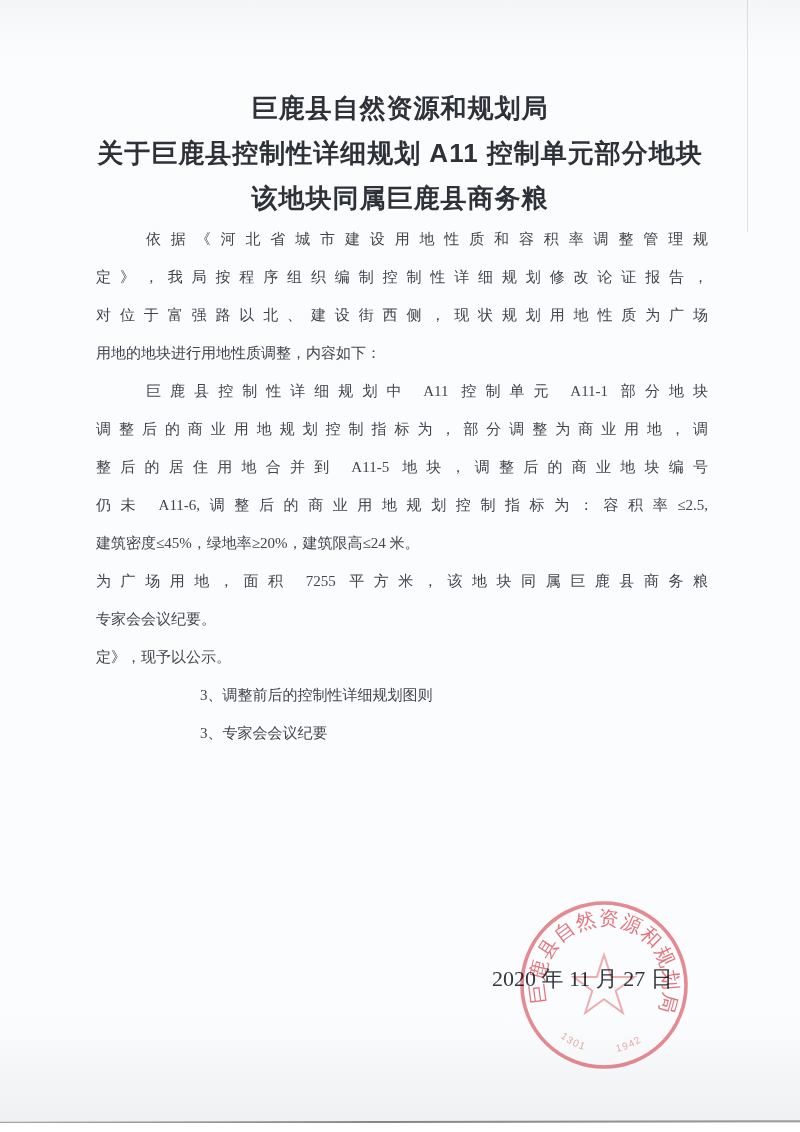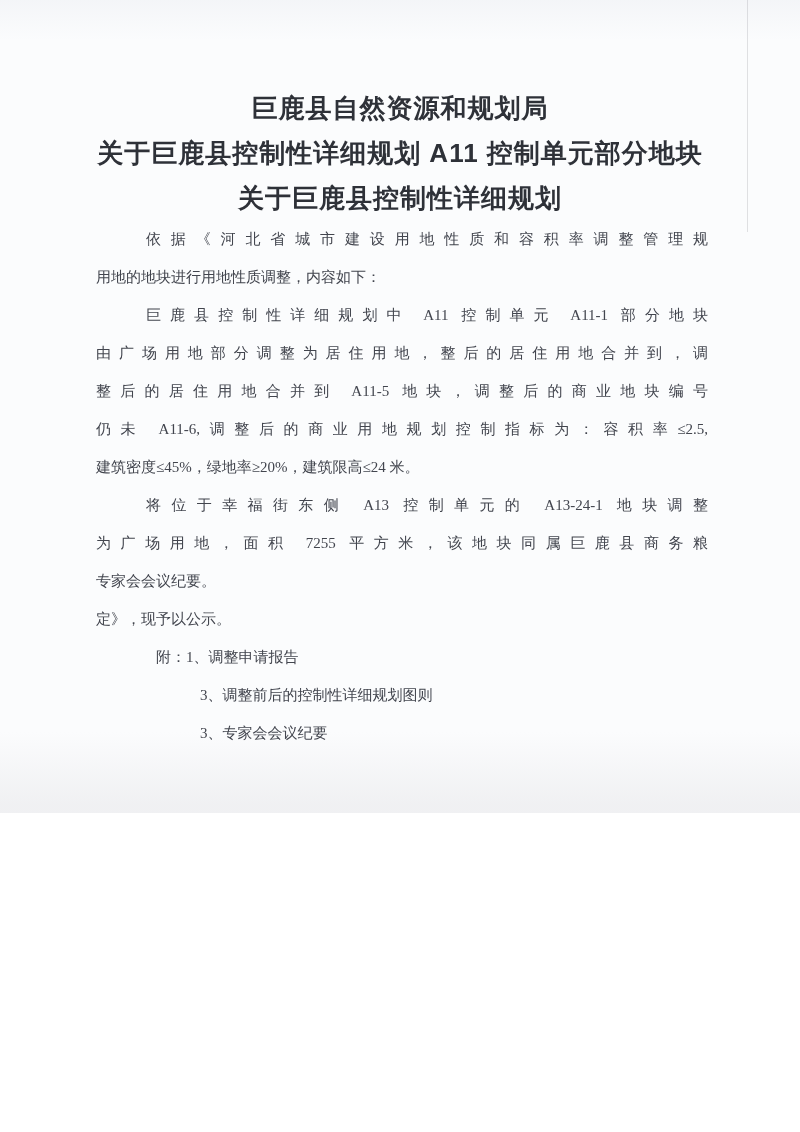--- a/index.html
+++ b/index.html
@@ -1,19 +1,19 @@
 <!DOCTYPE html>
 <html><head>
 <meta charset="utf-8">
 <style>
   html, body { margin: 0; padding: 0; background: #ffffff; }
   .page {
     position: relative;
     width: 800px;
-    height: 813px;
+    height: 1132px;
     overflow: hidden;
     background:
       linear-gradient(180deg, rgba(233,235,240,0.40) 0%, rgba(255,255,255,0) 5%,
                       rgba(255,255,255,0) 90%, rgba(231,231,234,0.55) 99%),
       #fbfcfd;
     font-family: "Liberation Serif", serif;
     color: #42454e;
   }
   .title-block {
     position: absolute;
@@ -71,42 +71,42 @@
 </head>
 <body>
 
 <div class="page">
 
   <div class="edge-right"></div>
 
   <div class="title-block">
     <div class="title-line">巨鹿县自然资源和规划局</div>
     <div class="title-line">关于巨鹿县控制性详细规划 A11 控制单元部分地块</div>
-    <div class="title-line">关于巨鹿县控制性详细规划</div>
+    <div class="title-line">该地块同属巨鹿县商务粮</div>
   </div>
 
   <div class="body-block">
 
     <div class="line ind jl">依据《河北省城市建设用地性质和容积率调整管理规</div>
+    <div class="line jl">定》，我局按程序组织编制控制性详细规划修改论证报告，</div>
+    <div class="line jl">对位于富强路以北、建设街西侧，现状规划用地性质为广场</div>
     <div class="line">用地的地块进行用地性质调整，内容如下：</div>
 
     <div class="line ind jl">巨鹿县控制性详细规划中 A11 控制单元 A11-1 部分地块</div>
-    <div class="line jl">由广场用地部分调整为居住用地，整后的居住用地合并到，调</div>
+    <div class="line jl">调整后的商业用地规划控制指标为，部分调整为商业用地，调</div>
     <div class="line jl">整后的居住用地合并到 A11-5 地块，调整后的商业地块编号</div>
     <div class="line jl">仍未 A11-6,调整后的商业用地规划控制指标为：容积率≤2.5,</div>
     <div class="line">建筑密度≤45%，绿地率≥20%，建筑限高≤24 米。</div>
 
-    <div class="line ind jl">将位于幸福街东侧 A13 控制单元的 A13-24-1 地块调整</div>
     <div class="line jl">为广场用地，面积 7255 平方米，该地块同属巨鹿县商务粮</div>
     <div class="line">专家会会议纪要。</div>
 
     <div class="line">定》，现予以公示。</div>
 
 
-    <div class="line pl60">附：1、调整申请报告</div>
     <div class="line pl104">3、调整前后的控制性详细规划图则</div>
     <div class="line pl104">3、专家会会议纪要</div>
   </div>
 
   <div class="date-line">2020 年 11 月 27 日</div>
 
   <div class="seal">
     <svg width="184" height="184" viewBox="0 0 184 184">
       <defs>
         <path id="ringPath" d="M 34.6 109.5 A 60 60 0 1 1 149.4 109.5" fill="none"></path>

